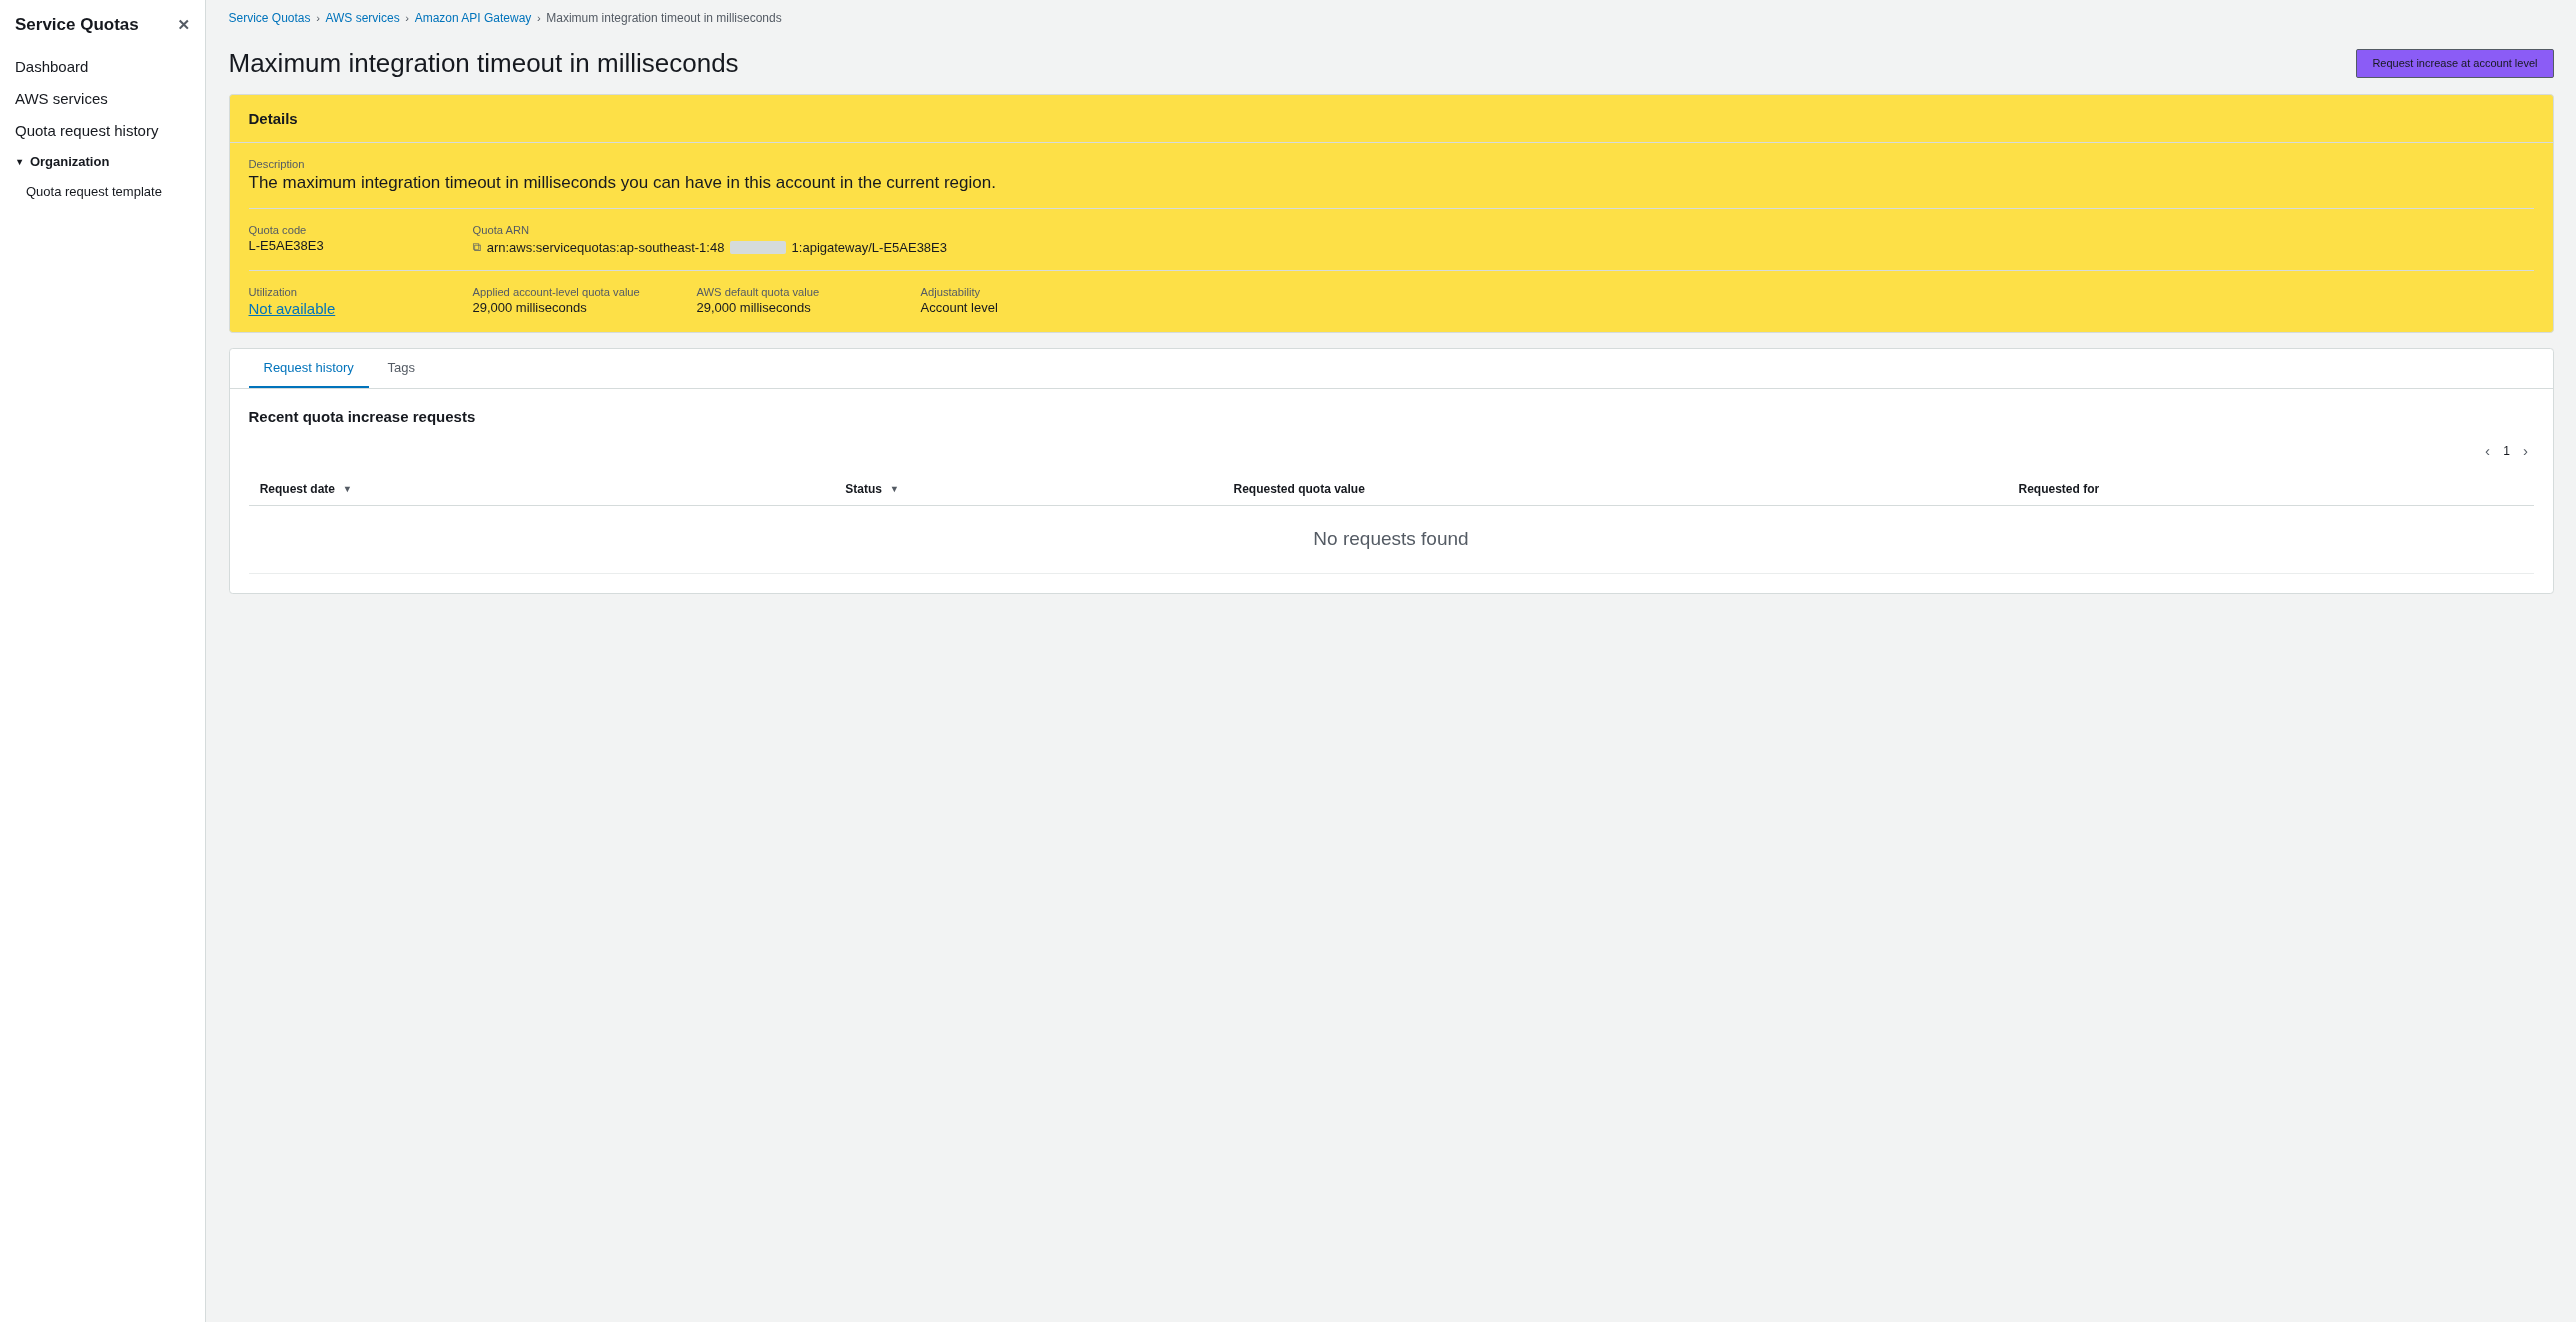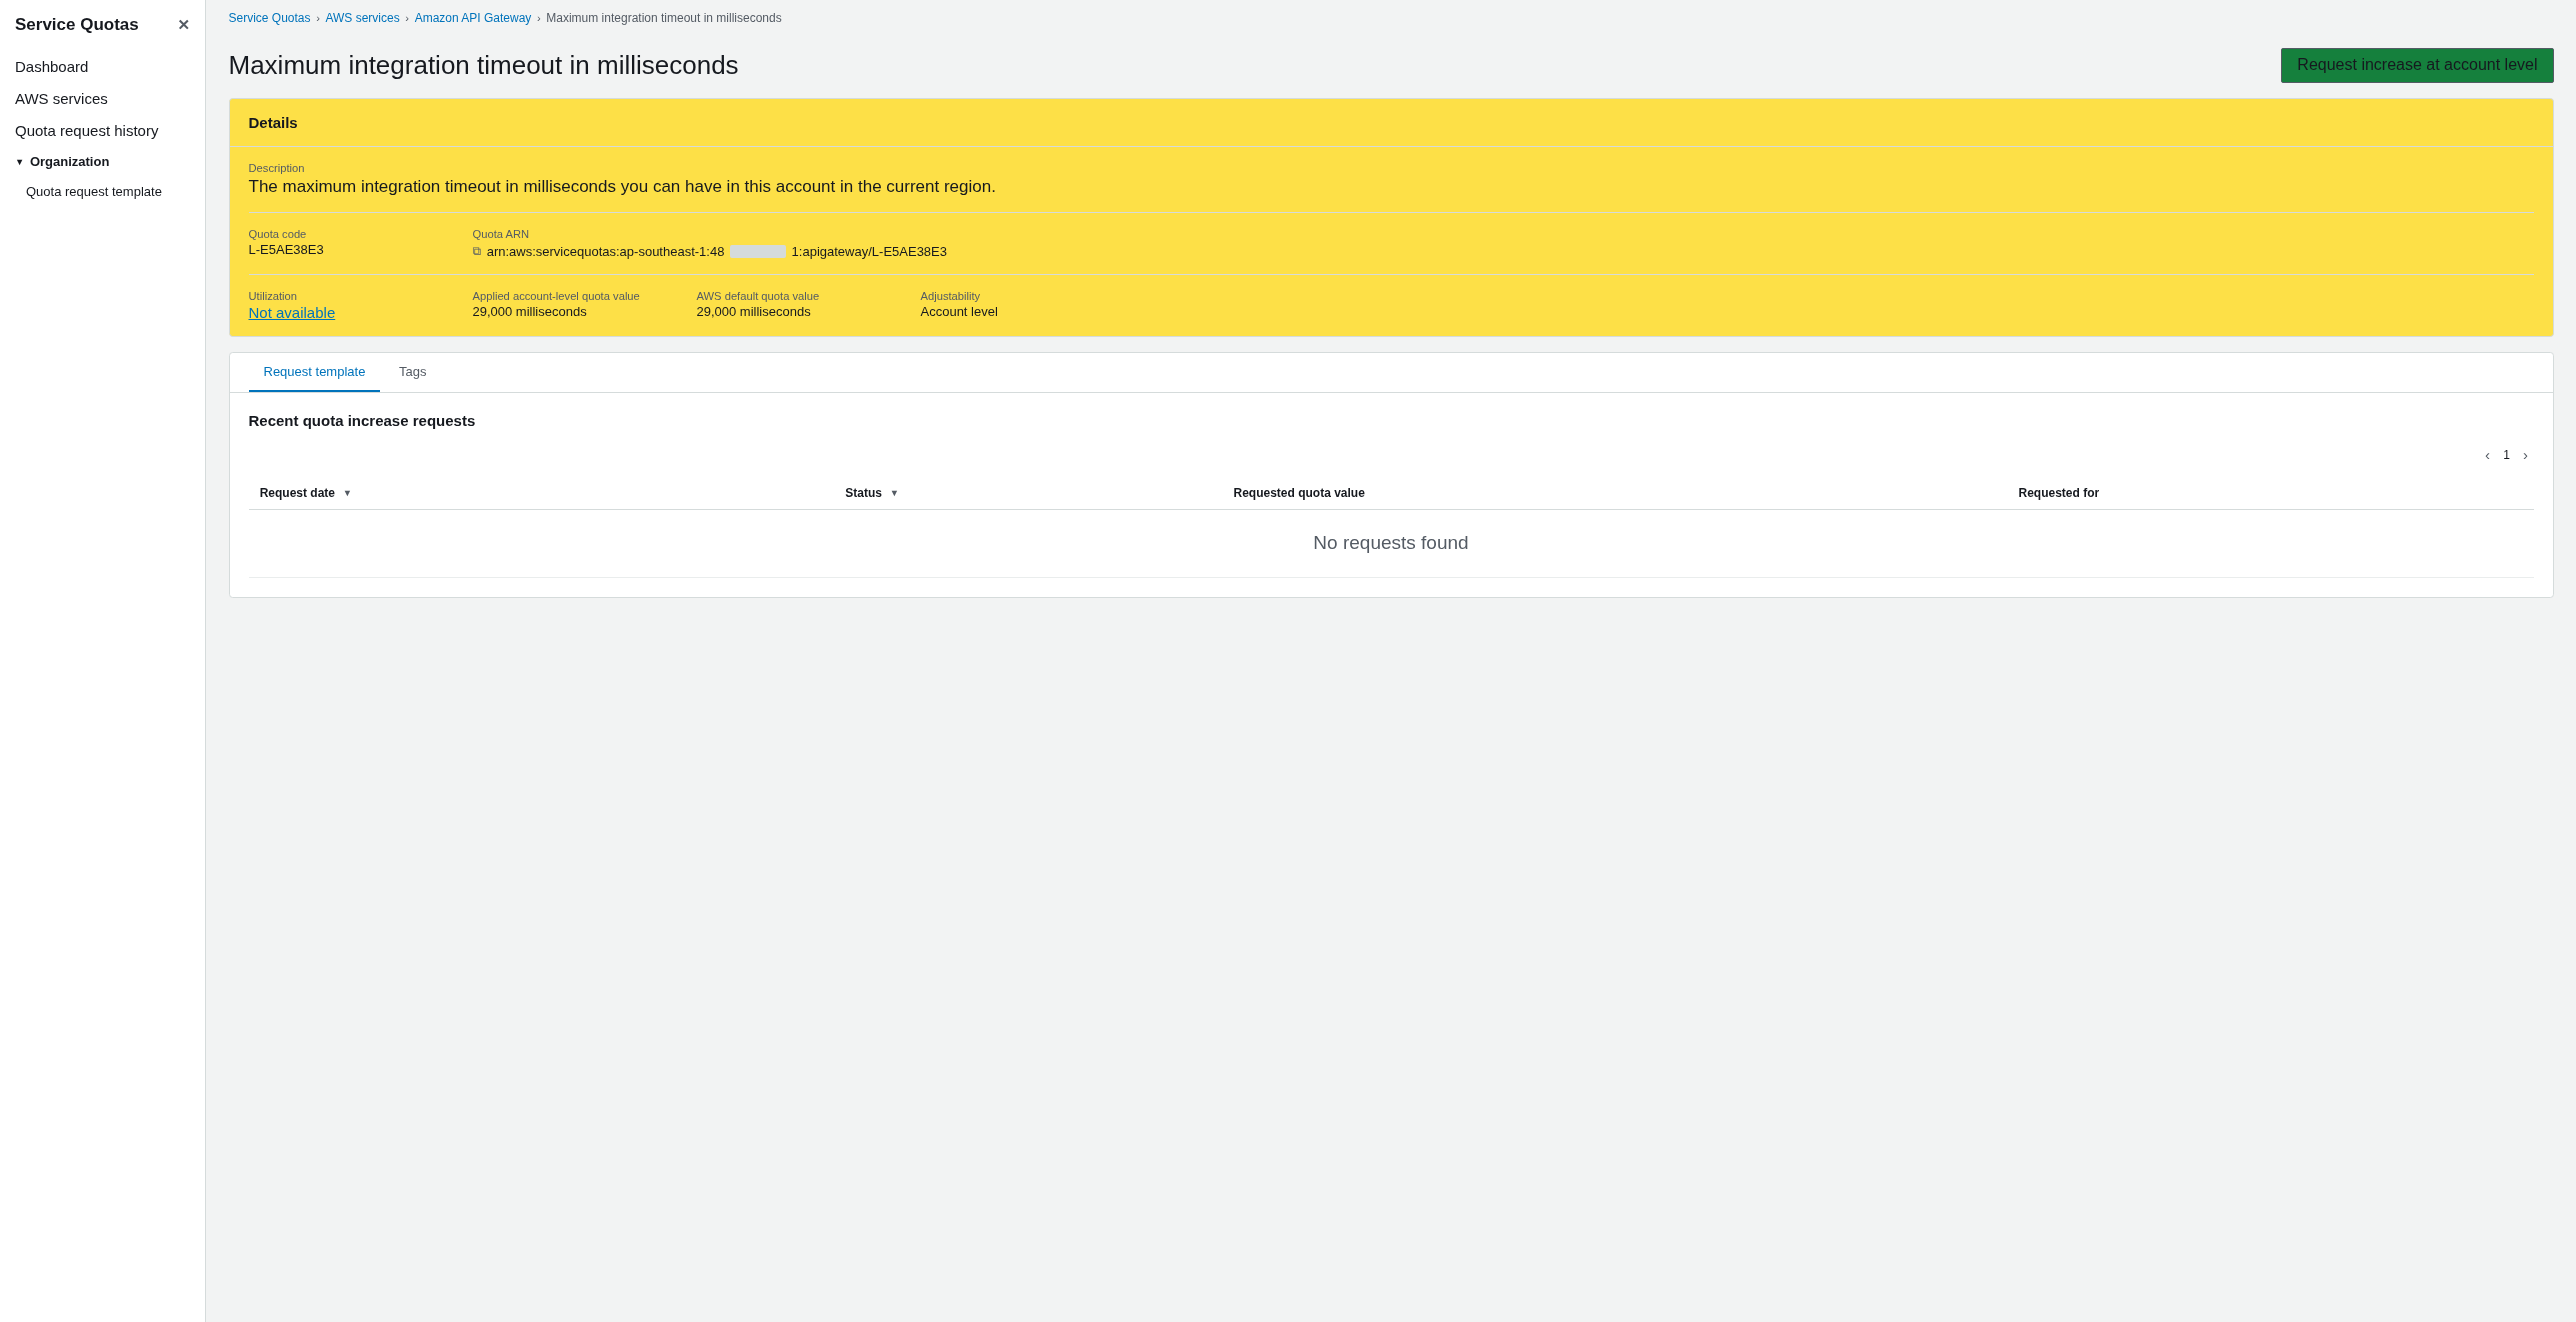--- a/index.html
+++ b/index.html
@@ -79,24 +79,24 @@
       align-items: center;
       justify-content: space-between;
       background: #f2f3f3;
     }
     #page-header h1 {
       font-size: 26px;
       font-weight: 300;
       color: #16191f;
     }
     .btn-primary {
-      background: #15803d;
+      background: #8b5cf6;
       border: 0.9px solid #545b64;
       padding: 7.5px 15px;
-      font-size: 16px;
+      font-size: 11px;
       cursor: pointer;
       border-radius: 1.9px;
       color: #16191f;
     }
 
     
     #content {
       padding: 0 22.5px 22.5px 22.5px;
       flex: 1;
     }
@@ -355,21 +355,21 @@
               <div class="detail-value">Account level</div>
             </div>
           </div>
         </div>
 
       </div>
     </div>
 
     <div class="tabs-container">
       <div class="tabs-header">
-        <div class="tab active">Request template</div>
+        <div class="tab active">Request history</div>
         <div class="tab">Tags</div>
       </div>
       <div class="tabs-body">
         <div class="section-title">Recent quota increase requests</div>
 
         <div class="pagination">
           <button class="pagination-btn">‹</button>
           <span class="page-num">1</span>
           <button class="pagination-btn">›</button>
         </div>

